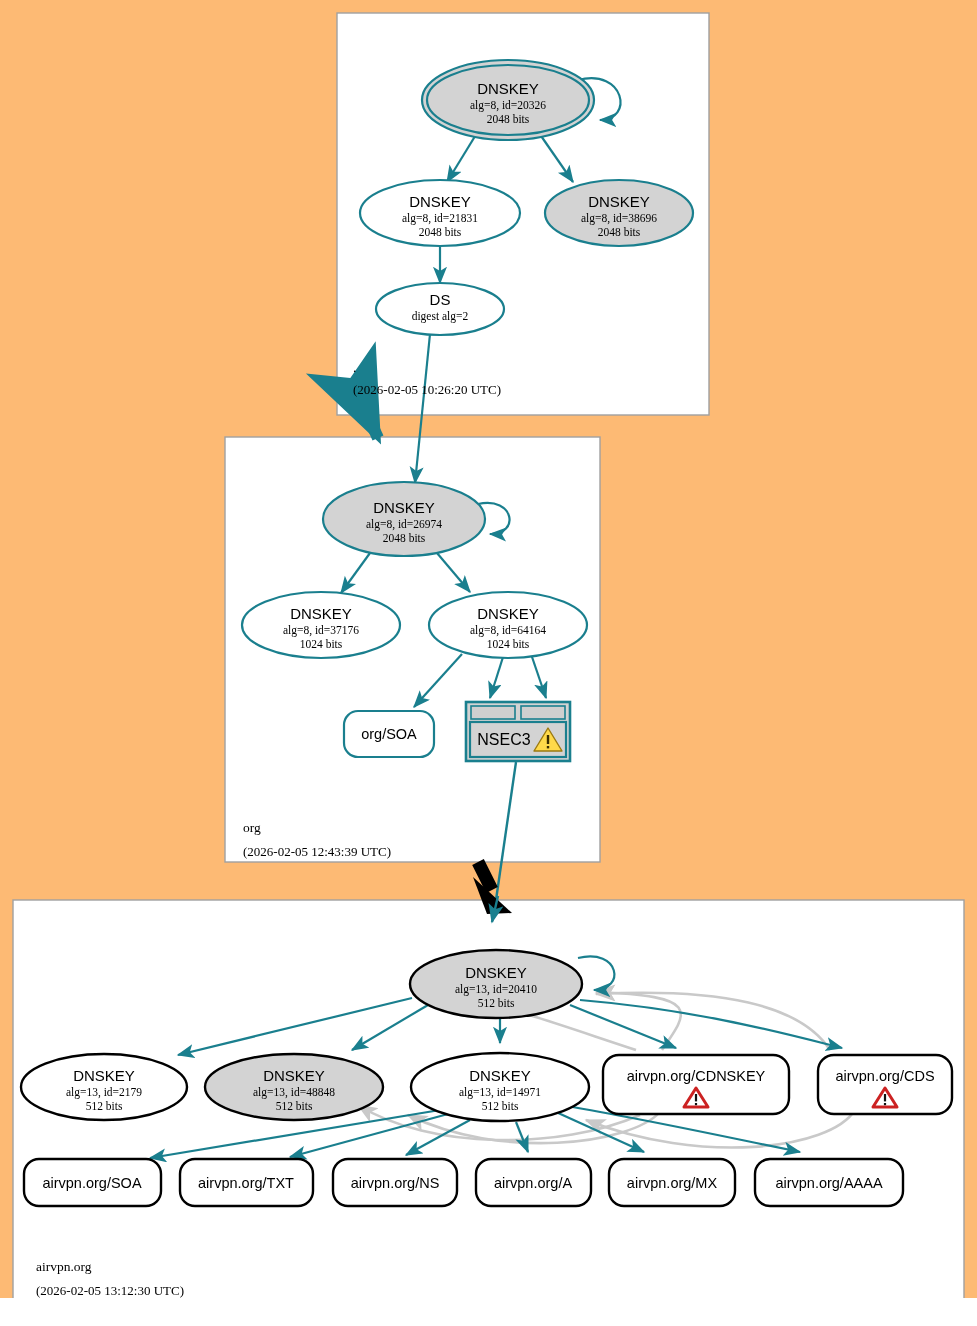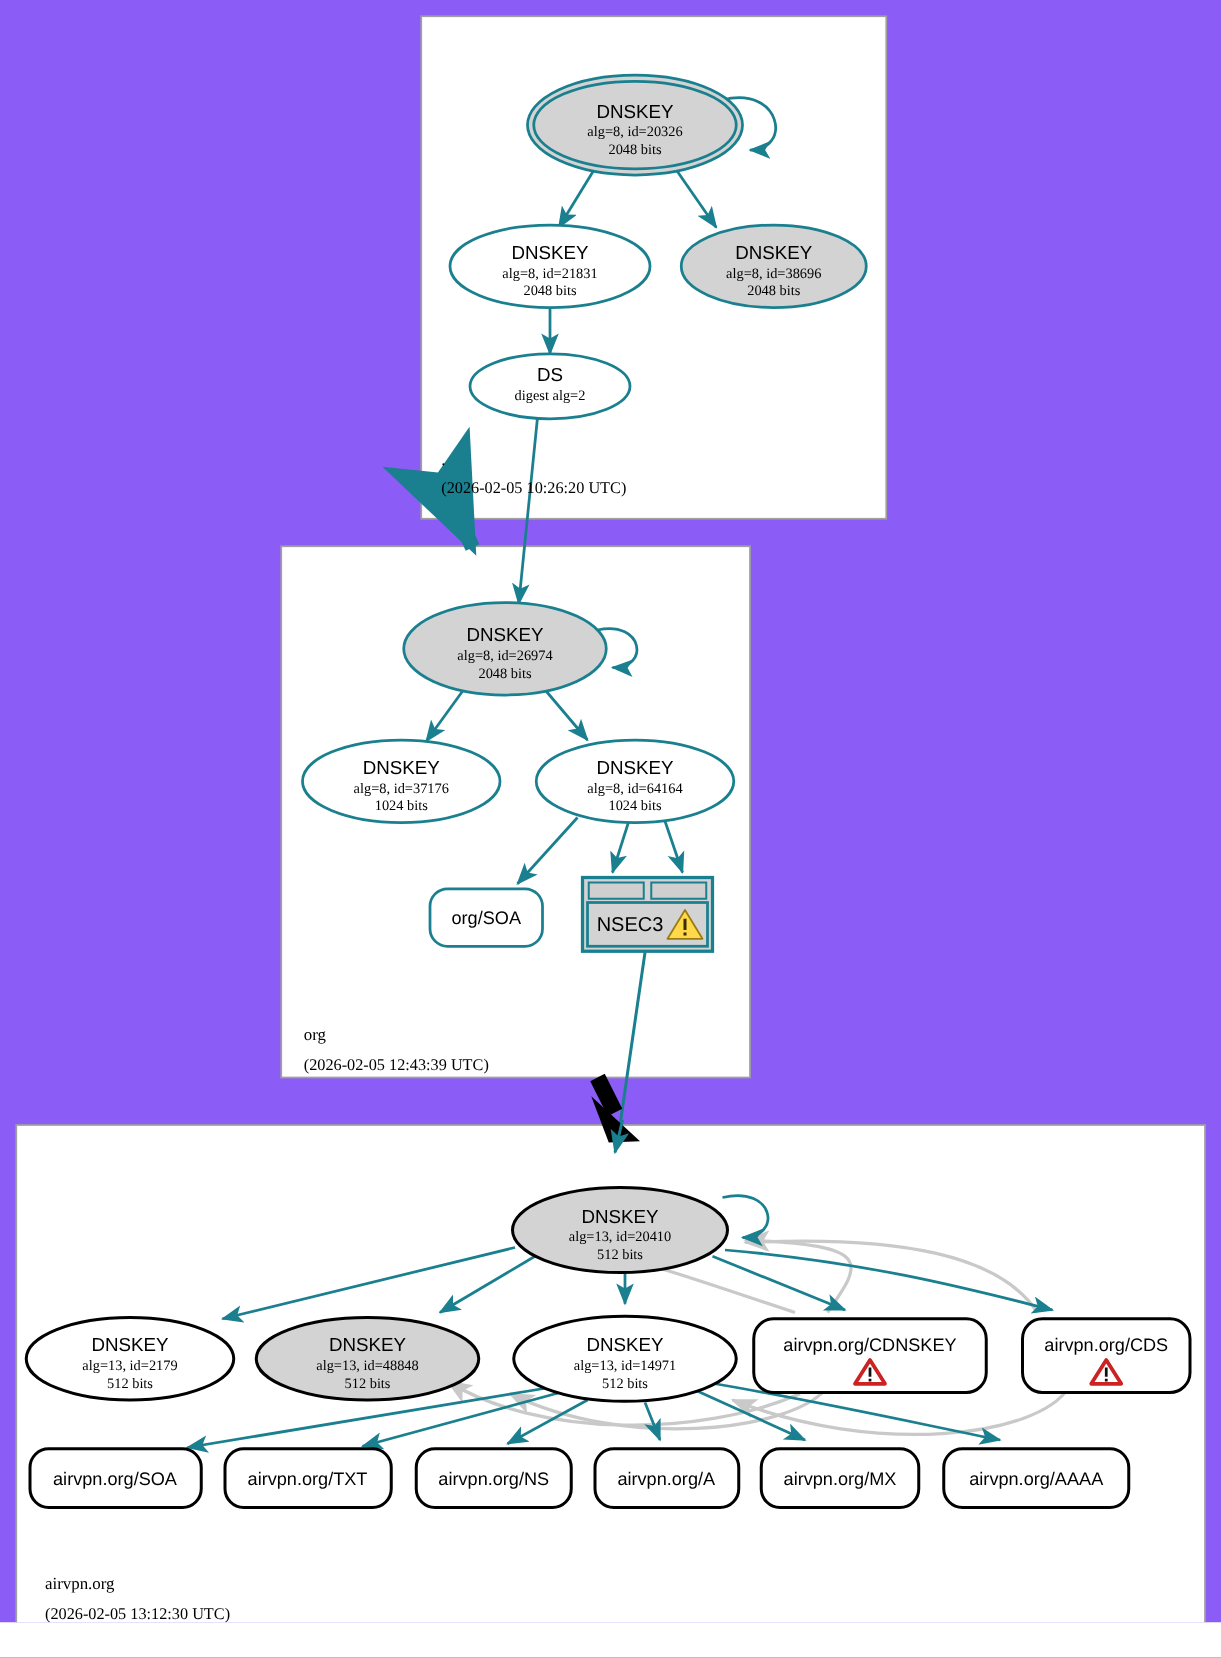--- a/index.html
+++ b/index.html
@@ -1,17 +1,17 @@
 <!DOCTYPE html>
 <html><head>
 <meta charset="utf-8">
 <style>
   html,body{margin:0;padding:0;background:#ffffff;}
   body{font-family:"Liberation Sans", sans-serif;}
-  #stage{position:relative;width:977px;height:1298px;overflow:hidden;background:#8b5cf6;}
+  #stage{position:relative;width:977px;height:1298px;overflow:hidden;background:#fdba74;}
   #svgroot{position:absolute;left:0;top:0;width:977px;height:1326px;}
   .zone-label{font-family:"Liberation Serif", serif;font-size:13.5px;fill:#000;}
   .zone-ts{font-family:"Liberation Serif", serif;font-size:13px;fill:#000;}
   .node-title{font-family:"Liberation Sans", sans-serif;font-size:15px;fill:#000;text-anchor:middle;}
   .node-sub{font-family:"Liberation Serif", serif;font-size:11.5px;fill:#000;text-anchor:middle;}
   .rr-title{font-family:"Liberation Sans", sans-serif;font-size:14.5px;fill:#000;text-anchor:middle;}
   .nsec-title{font-family:"Liberation Sans", sans-serif;font-size:16px;fill:#000;text-anchor:middle;}
 </style>
 </head>
 <body>

